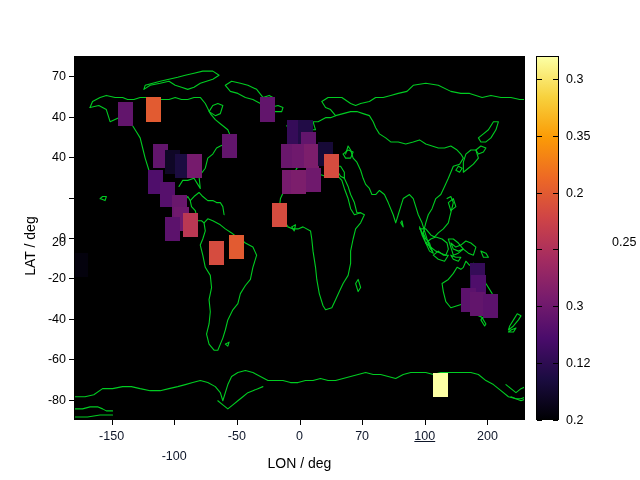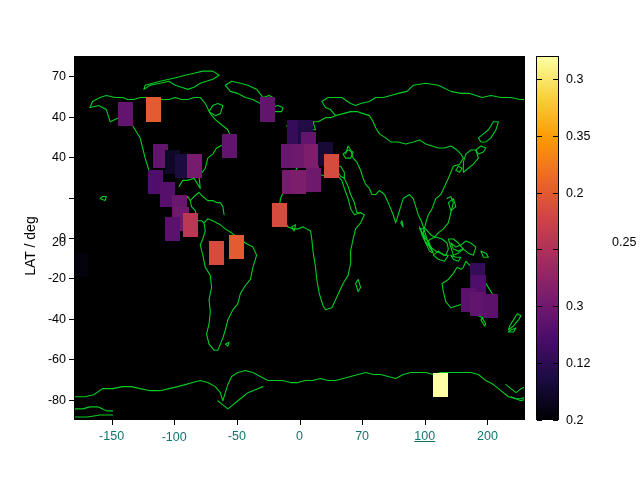--- a/index.html
+++ b/index.html
@@ -43,21 +43,21 @@
     width:451px;height:364px;
     border:1px solid #000;box-sizing:border-box;
     pointer-events:none;
   }
 
   .xtick,.ytick{position:absolute;background:#000;}
   .xtick{width:1px;height:5px;}
   .ytick{height:1px;width:5px;}
 
   .xlab{
-    position:absolute;font-size:12.5px;color:#0f766e;
+    position:absolute;font-size:12.5px;color:#0f172a;
     text-align:center;transform:translateX(-50%);
     white-space:nowrap;
   }
   .ylab{
     position:absolute;font-size:12.5px;color:#000;
     text-align:right;transform:translateY(-50%);
     white-space:nowrap;
   }
   .axtitle-x{
     position:absolute;left:74px;width:451px;top:455px;
@@ -186,21 +186,21 @@
         <div class="cell" style="left: 408.4px; top: 236.6px; width: 15px; height: 24.3px; background: rgb(92, 18, 108);"></div>
         <div class="cell" style="left: 358.3px; top: 315.5px; width: 15px; height: 24.3px; background: rgb(252, 255, 164);"></div>
       </div>
   </div>
 
   <div class="frame"></div>
   <div id="xaxis">
       <div class="xtick" style="left: 111.583px; top: 420px;"></div>
       <div class="xlab" style="left: 111.583px; top: 429px;">-150</div>
       <div class="xtick" style="left: 174.222px; top: 420px;"></div>
-      <div class="xlab" style="left: 174.222px; top: 430px;">-100</div>
+      <div class="xlab" style="left: 174.222px; top: 449px;">-100</div>
       <div class="xtick" style="left: 236.861px; top: 420px;"></div>
       <div class="xlab" style="left: 236.861px; top: 429px;">-50</div>
       <div class="xtick" style="left: 299.5px; top: 420px;"></div>
       <div class="xlab" style="left: 299.5px; top: 429px;">0</div>
       <div class="xtick" style="left: 362.139px; top: 420px;"></div>
       <div class="xlab" style="left: 362.139px; top: 429px;">70</div>
       <div class="xtick" style="left: 424.778px; top: 420px;"></div>
       <div class="xlab" style="left: 424.778px; top: 429px; text-decoration: underline;">100</div>
       <div class="xtick" style="left: 487.417px; top: 420px;"></div>
       <div class="xlab" style="left: 487.417px; top: 429px;">200</div>
@@ -219,20 +219,21 @@
       <div class="ytick" style="left: 69px; top: 278.444px;"></div>
       <div class="ylab" style="left: 22px; width: 44px; top: 278.444px;">-20</div>
       <div class="ytick" style="left: 69px; top: 318.889px;"></div>
       <div class="ylab" style="left: 22px; width: 44px; top: 318.889px;">-40</div>
       <div class="ytick" style="left: 69px; top: 359.333px;"></div>
       <div class="ylab" style="left: 22px; width: 44px; top: 359.333px;">-60</div>
       <div class="ytick" style="left: 69px; top: 399.778px;"></div>
       <div class="ylab" style="left: 22px; width: 44px; top: 399.778px;">-80</div>
     </div>
 
+  <div class="axtitle-x">LON / deg</div>
   <div class="axtitle-y">LAT / deg</div>
 
   <div class="cbar">
     <div class="cbar-grad" id="cbgrad" style="background: linear-gradient(to top, rgb(0, 0, 4), rgb(27, 12, 65), rgb(74, 12, 107), rgb(120, 28, 109), rgb(165, 44, 96), rgb(207, 68, 70), rgb(237, 105, 37), rgb(251, 155, 6), rgb(247, 209, 61), rgb(252, 255, 164));"></div>
   </div>
   <div id="cbaxis">
       <div class="cbtick " style="top: 78.75px;"></div>
       <div class="cbtick r" style="top: 78.75px;"></div>
       <div class="cblab" style="top: 78.75px;">0.3</div>
       <div class="cbtick " style="top: 135.625px;"></div>

